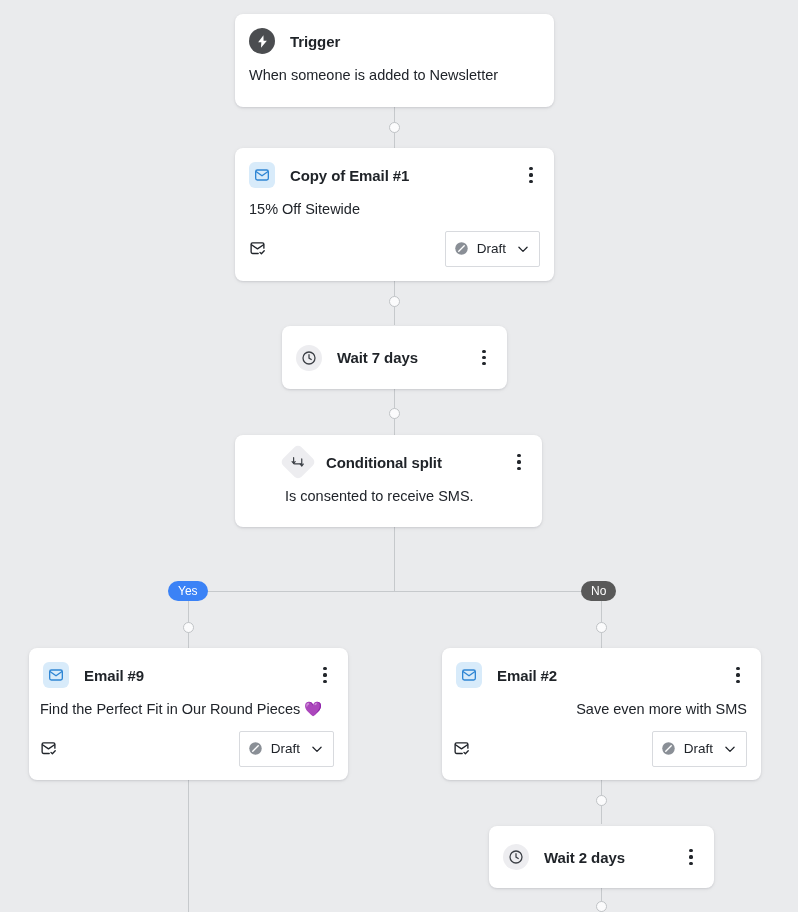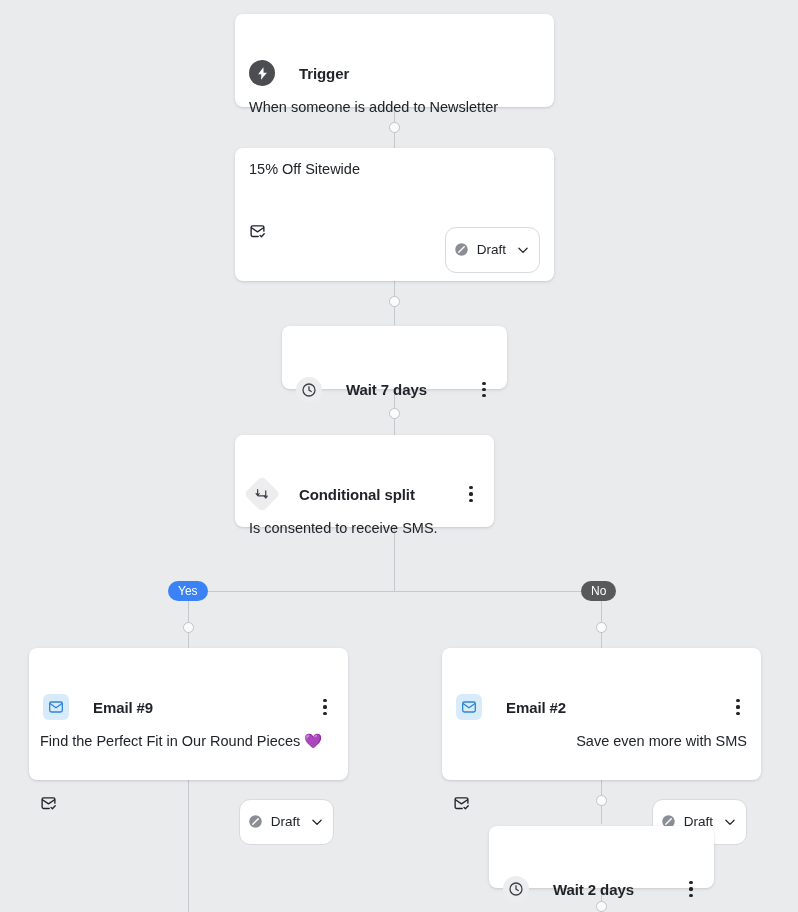--- a/index.html
+++ b/index.html
@@ -65,22 +65,21 @@
     position: absolute;
     background: #ffffff;
     border-radius: 8px;
     box-shadow: 0 1px 2px rgba(16,24,40,.10), 0 1px 5px rgba(16,24,40,.06);
   }
 
   .card-head {
     display: flex;
     align-items: center;
     padding: 14px 14px 0 14px;
-    gap: 24px;
-    margin-top: 32px;
+    gap: 15px;
   }
   .card-head.compact { padding: 0 14px; height: 100%; }
 
   .card-title {
     font-size: 15px;
     font-weight: 700;
     color: #1f2328;
     flex: 1;
     letter-spacing: -0.1px;
   }
@@ -146,27 +145,26 @@
     border-radius: 50%;
     background: #22262b;
     display: block;
   }
 
   
   .status-select {
     display: inline-flex;
     align-items: center;
     gap: 8px;
-    height: 46px;
+    height: 36px;
     padding: 0 9px 0 8px;
     border: 1px solid #d8dade;
-    border-radius: 11px;
+    border-radius: 2px;
     background: #ffffff;
     cursor: pointer;
-    margin-top: 36px;
   }
   .status-label {
     font-size: 13.5px;
     color: #20242a;
   }
   .status-dot {
     width: 15px;
     height: 15px;
     flex: 0 0 15px;
   }
@@ -220,20 +218,34 @@
         <svg width="15" height="15" viewBox="0 0 24 24" fill="#ffffff">
             <path d="M13.5 2 5 13.2h5.1L9.6 22 19 10.6h-5.3L13.5 2z"></path>
           </svg>
       </span>
       <span class="card-title">Trigger</span>
     </div>
     <div class="card-body">When someone is added to Newsletter</div>
   </div>
 
   <div class="card" style="left:235px; top:148px; width:319px; height:133px;">
+    <div class="card-head">
+      <span class="icon-badge badge-email">
+        <svg width="16" height="16" viewBox="0 0 24 24" fill="none" stroke="#2f86d4" stroke-width="2" stroke-linecap="round" stroke-linejoin="round">
+          <rect x="2.5" y="4.5" width="19" height="15" rx="2.5"></rect>
+            <path d="m3.5 7 8.5 6.2L20.5 7"></path>
+        </svg>
+      </span>
+      <span class="card-title">Copy of Email #1</span>
+      <span class="kebab">
+          <i></i>
+          <i></i>
+          <i></i>
+        </span>
+    </div>
     <div class="card-body">15% Off Sitewide</div>
     <div class="card-foot">
       <span class="foot-icon">
         <svg width="17" height="17" viewBox="0 0 24 24" fill="none" stroke="#20242a" stroke-width="1.9" stroke-linecap="round" stroke-linejoin="round">
           <path d="M21 11.5V6a2 2 0 0 0-2-2H5a2 2 0 0 0-2 2v11a2 2 0 0 0 2 2h8"></path>
           <path d="m3.5 6.8 8.5 5.8 8.5-5.8"></path>
             <path d="m15.5 17.5 2 2 4-4.2"></path>
         </svg>
       </span>
       <span class="status-select">
@@ -263,21 +275,21 @@
       </span>
       <span class="card-title">Wait 7 days</span>
       <span class="kebab">
           <i></i>
           <i></i>
           <i></i>
         </span>
     </div>
   </div>
 
-  <div class="card" style="left:235px; top:435px; width:259px; height:92px;">
+  <div class="card" style="left:235px; top:435px; width:307px; height:92px;padding-left:36px;">
     <div class="card-head">
       <span class="icon-badge badge-split">
         <svg width="15" height="15" viewBox="0 0 24 24" fill="none" stroke="#3b3f45" stroke-width="1.9" stroke-linecap="round" stroke-linejoin="round">
           <path d="M5 4v8a2 2 0 0 0 2 2h11"></path>
             <path d="M18 6v11"></path>
           <path d="m2.6 10.2 2.4 3 2.4-3"></path>
             <path d="m15.6 14.2 2.4 3 2.4-3"></path>
         </svg>
       </span>
       <span class="card-title">Conditional split</span>

